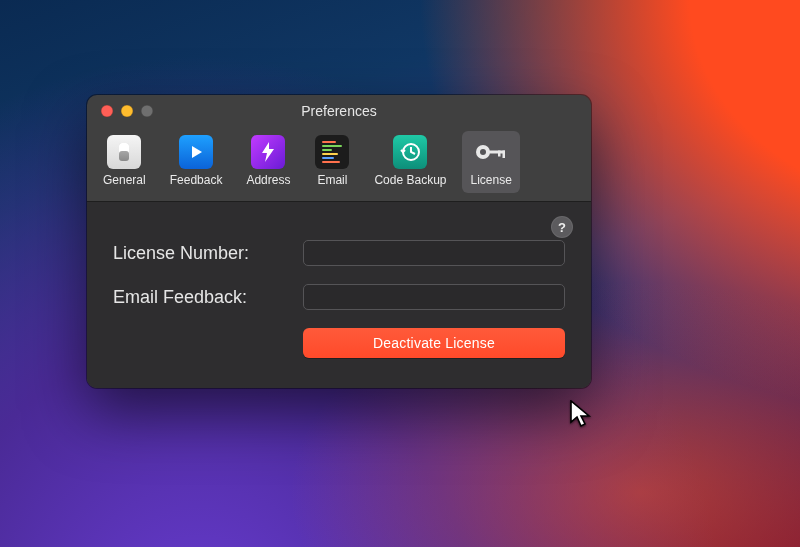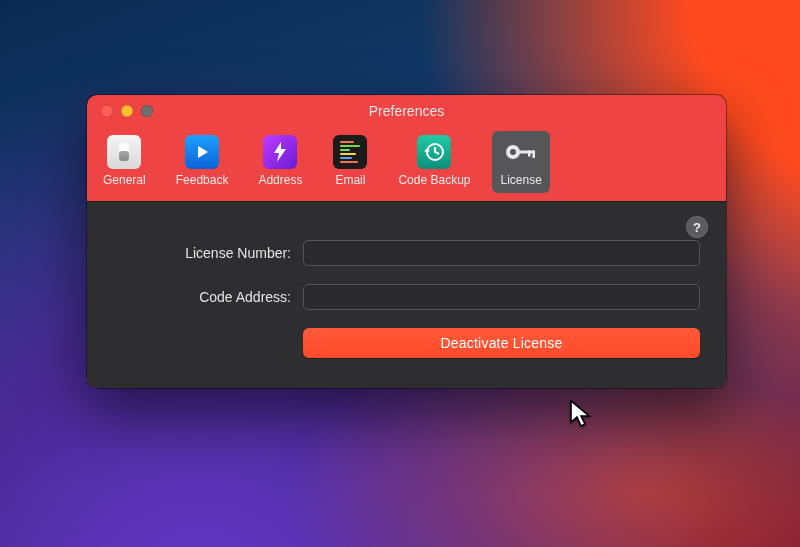--- a/index.html
+++ b/index.html
@@ -13,22 +13,22 @@
   }
   body::before{
     content:"";
     position:absolute; inset:0;
     background: radial-gradient(ellipse 500px 300px at 80% 90%, rgba(255,90,40,0.5), transparent 70%);
   }
 
   .window {
     position: absolute;
     left: 87px; top: 95px;
-    width: 639px;
-    background: #ef4444;
+    width: 504px;
+    background: #404040;
     border-radius: 10px;
     box-shadow: 0 25px 60px rgba(0,0,0,0.55), 0 0 0 1px rgba(0,0,0,0.4);
     overflow: hidden;
     color: #eaeaea;
   }
 
   
   .titlebar {
     position: relative;
     height: 32px;
@@ -40,21 +40,21 @@
   }
   .traffic { position: absolute; left: 14px; top: 10px; display: flex; gap: 8px; }
   .dot { width: 12px; height: 12px; border-radius: 50%; box-shadow: inset 0 0 0 0.5px rgba(0,0,0,0.3); }
   .dot.red    { background:#ff5f57; }
   .dot.yellow { background:#febc2e; }
   .dot.green  { background:#6f6f6f; }
 
   
   .toolbar {
     display: flex;
-    gap: 14px;
+    gap: 8px;
     padding: 4px 8px 8px;
     border-bottom: 1px solid #1e1e1e;
   }
   .tab {
     display: flex; flex-direction: column; align-items: center;
     padding: 4px 8px 6px;
     border-radius: 6px;
     min-width: 52px;
     font-size: 12px;
     color: #eaeaea;
@@ -77,21 +77,21 @@
   .content { padding: 20px 26px 30px; position: relative; background:#2e2d2f; }
   .help {
     position: absolute; right: 18px; top: 14px;
     width: 22px; height: 22px; border-radius: 50%;
     background: #5c5b5e; color: #eee; font-size: 13px; font-weight:600;
     display:flex; align-items:center; justify-content:center;
     box-shadow: inset 0 0 0 1px rgba(255,255,255,0.08);
   }
   .row { display:flex; align-items:center; margin-top: 18px; }
   .row:first-of-type{ margin-top: 24px; }
-  .row .lbl { width: 190px; text-align:right; padding-right: 12px; font-size: 14px; color:#e6e6e6; }
+  .row .lbl { width: 190px; padding-right: 12px; font-size: 18px; color:#e6e6e6; }
   .row input {
     flex: 1; height: 26px; border-radius: 5px;
     background: #2a292b; border: 1px solid #555457;
     color:#eee; padding: 0 8px; font-size: 13px; outline:none;
   }
   .action-row { display:flex; margin-top: 18px; }
   .action-row .spacer{ width:190px; }
   .btn {
     flex:1; height:30px; border:none; border-radius:6px;
     background: linear-gradient(#ff5a3a,#ff4a2a);
@@ -189,21 +189,21 @@
 
   <div class="content">
     <div class="help">?</div>
 
     <div class="row">
       <div class="lbl">License Number:</div>
       <input type="text" value="" style="">
     </div>
 
     <div class="row">
-      <div class="lbl">Code Address:</div>
+      <div class="lbl">Email Feedback:</div>
       <input type="text" value="" style="">
     </div>
 
     <div class="action-row">
       <div class="spacer"></div>
       <button class="btn">Deactivate License</button>
     </div>
   </div>
 
 </div>

